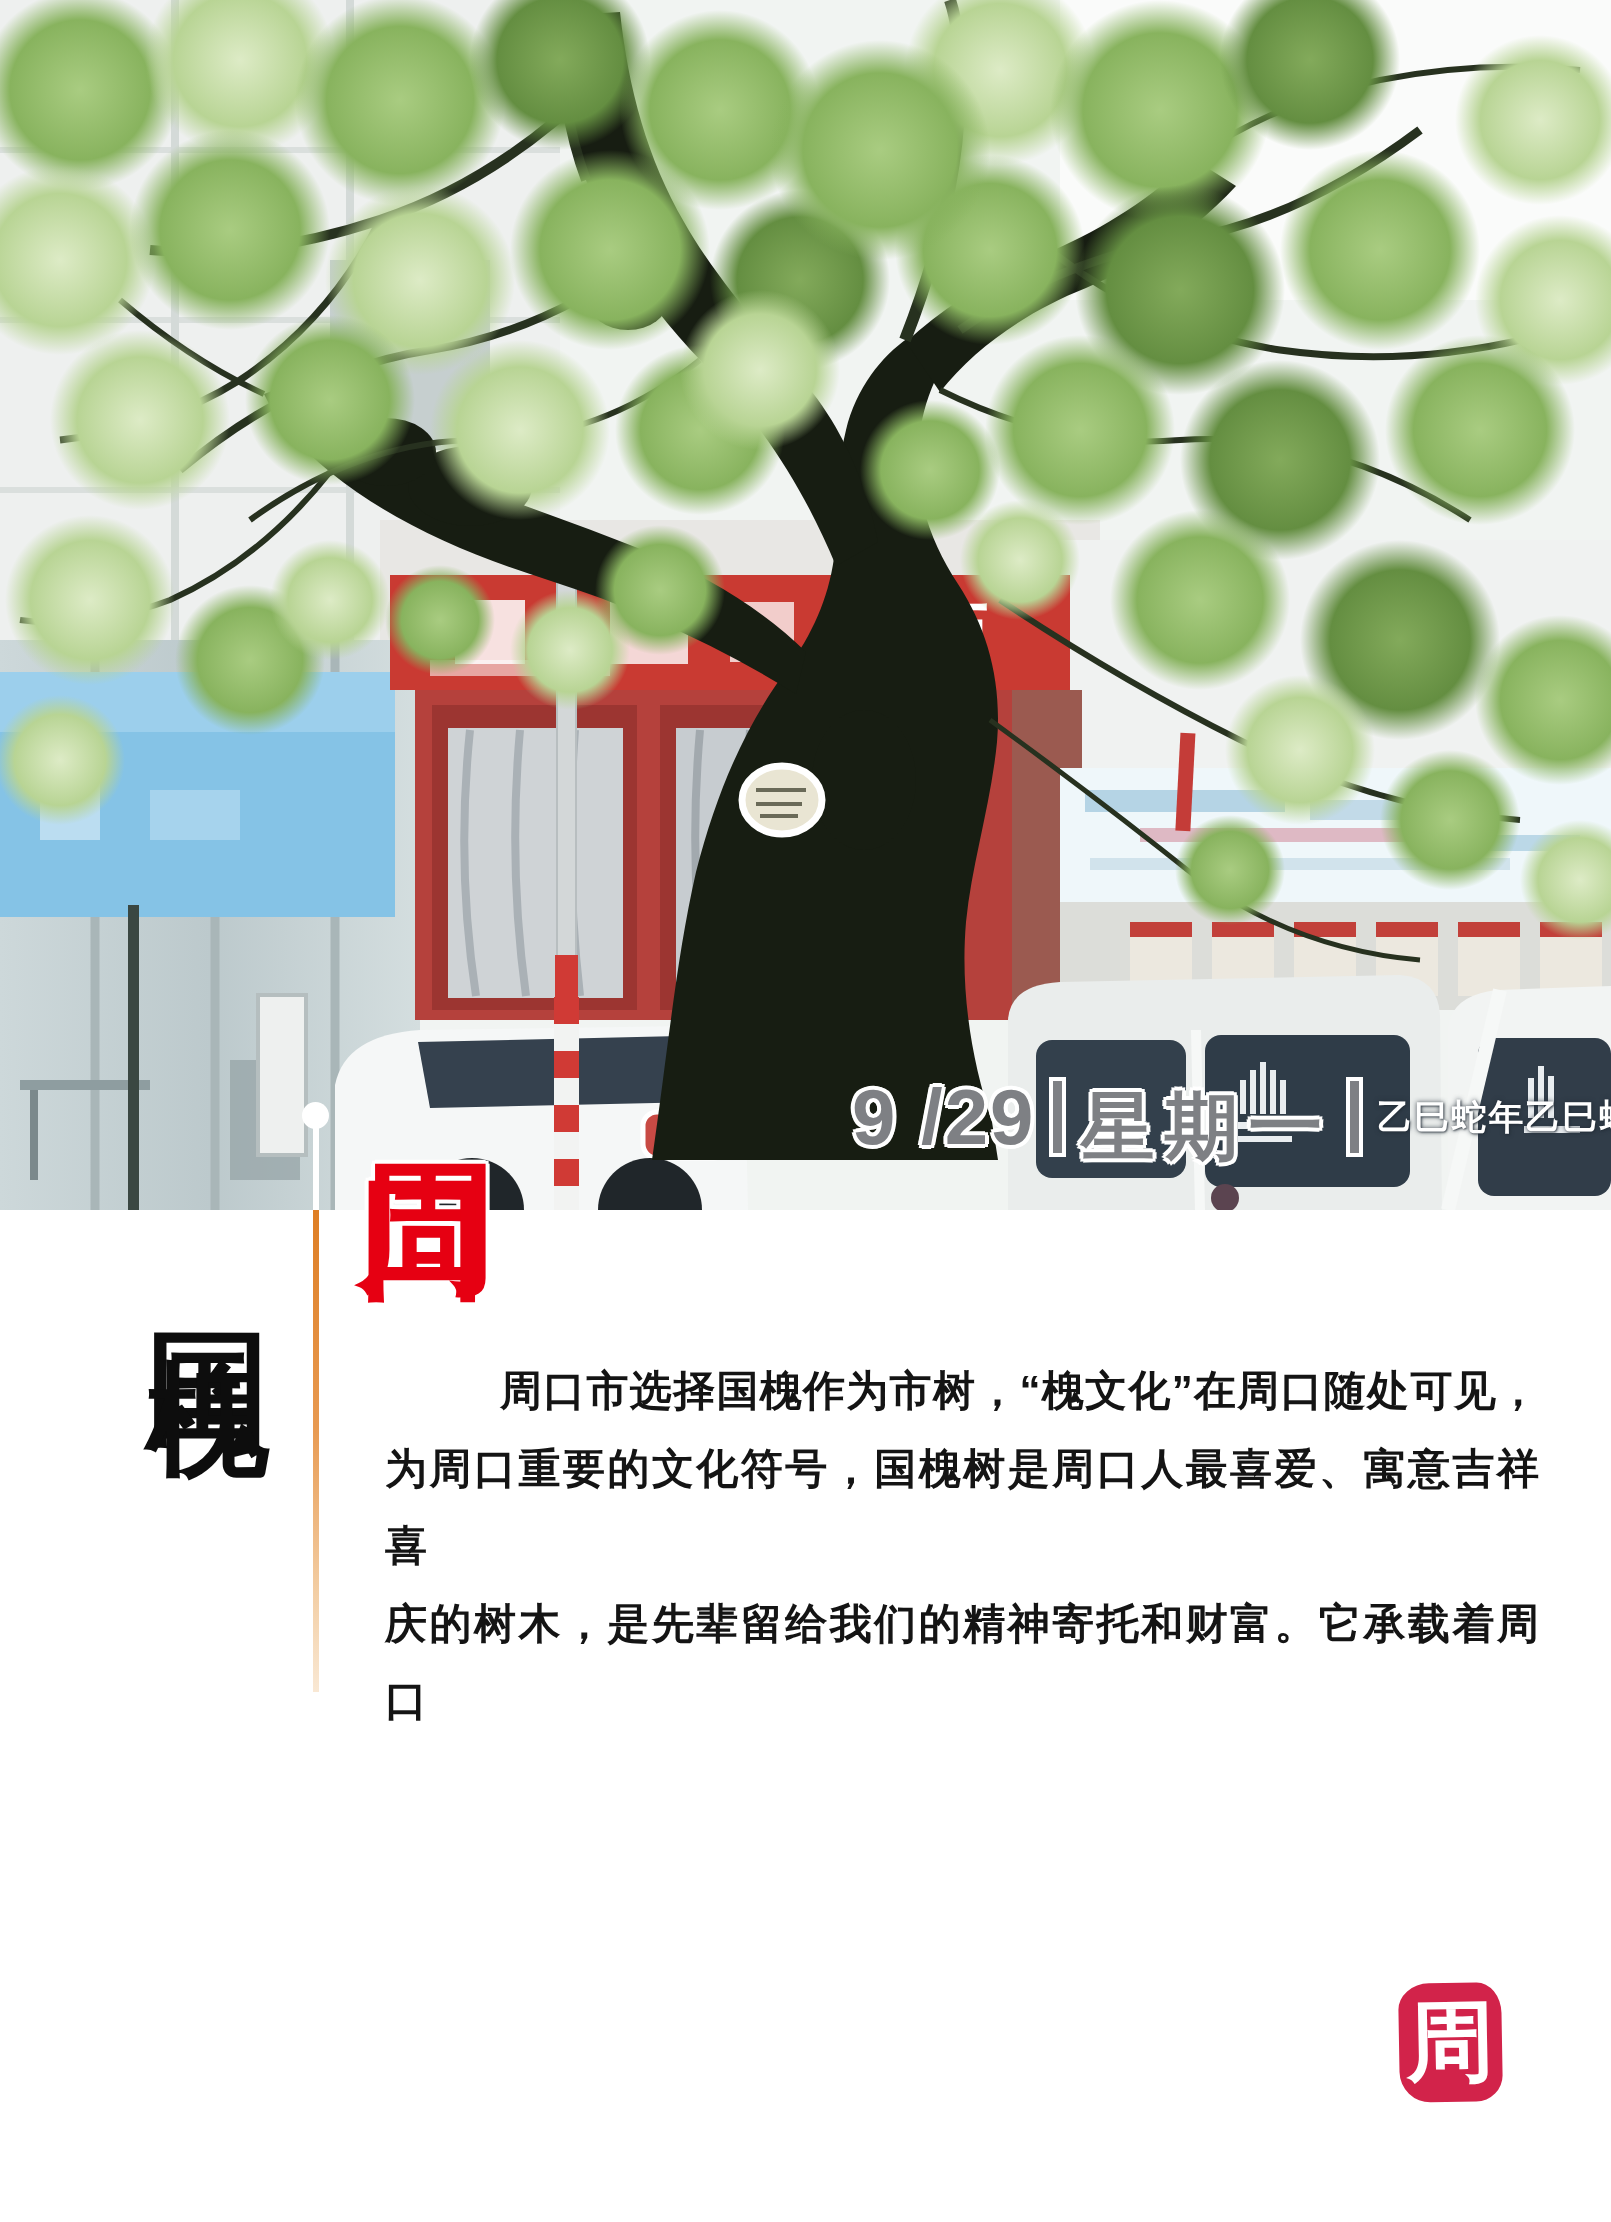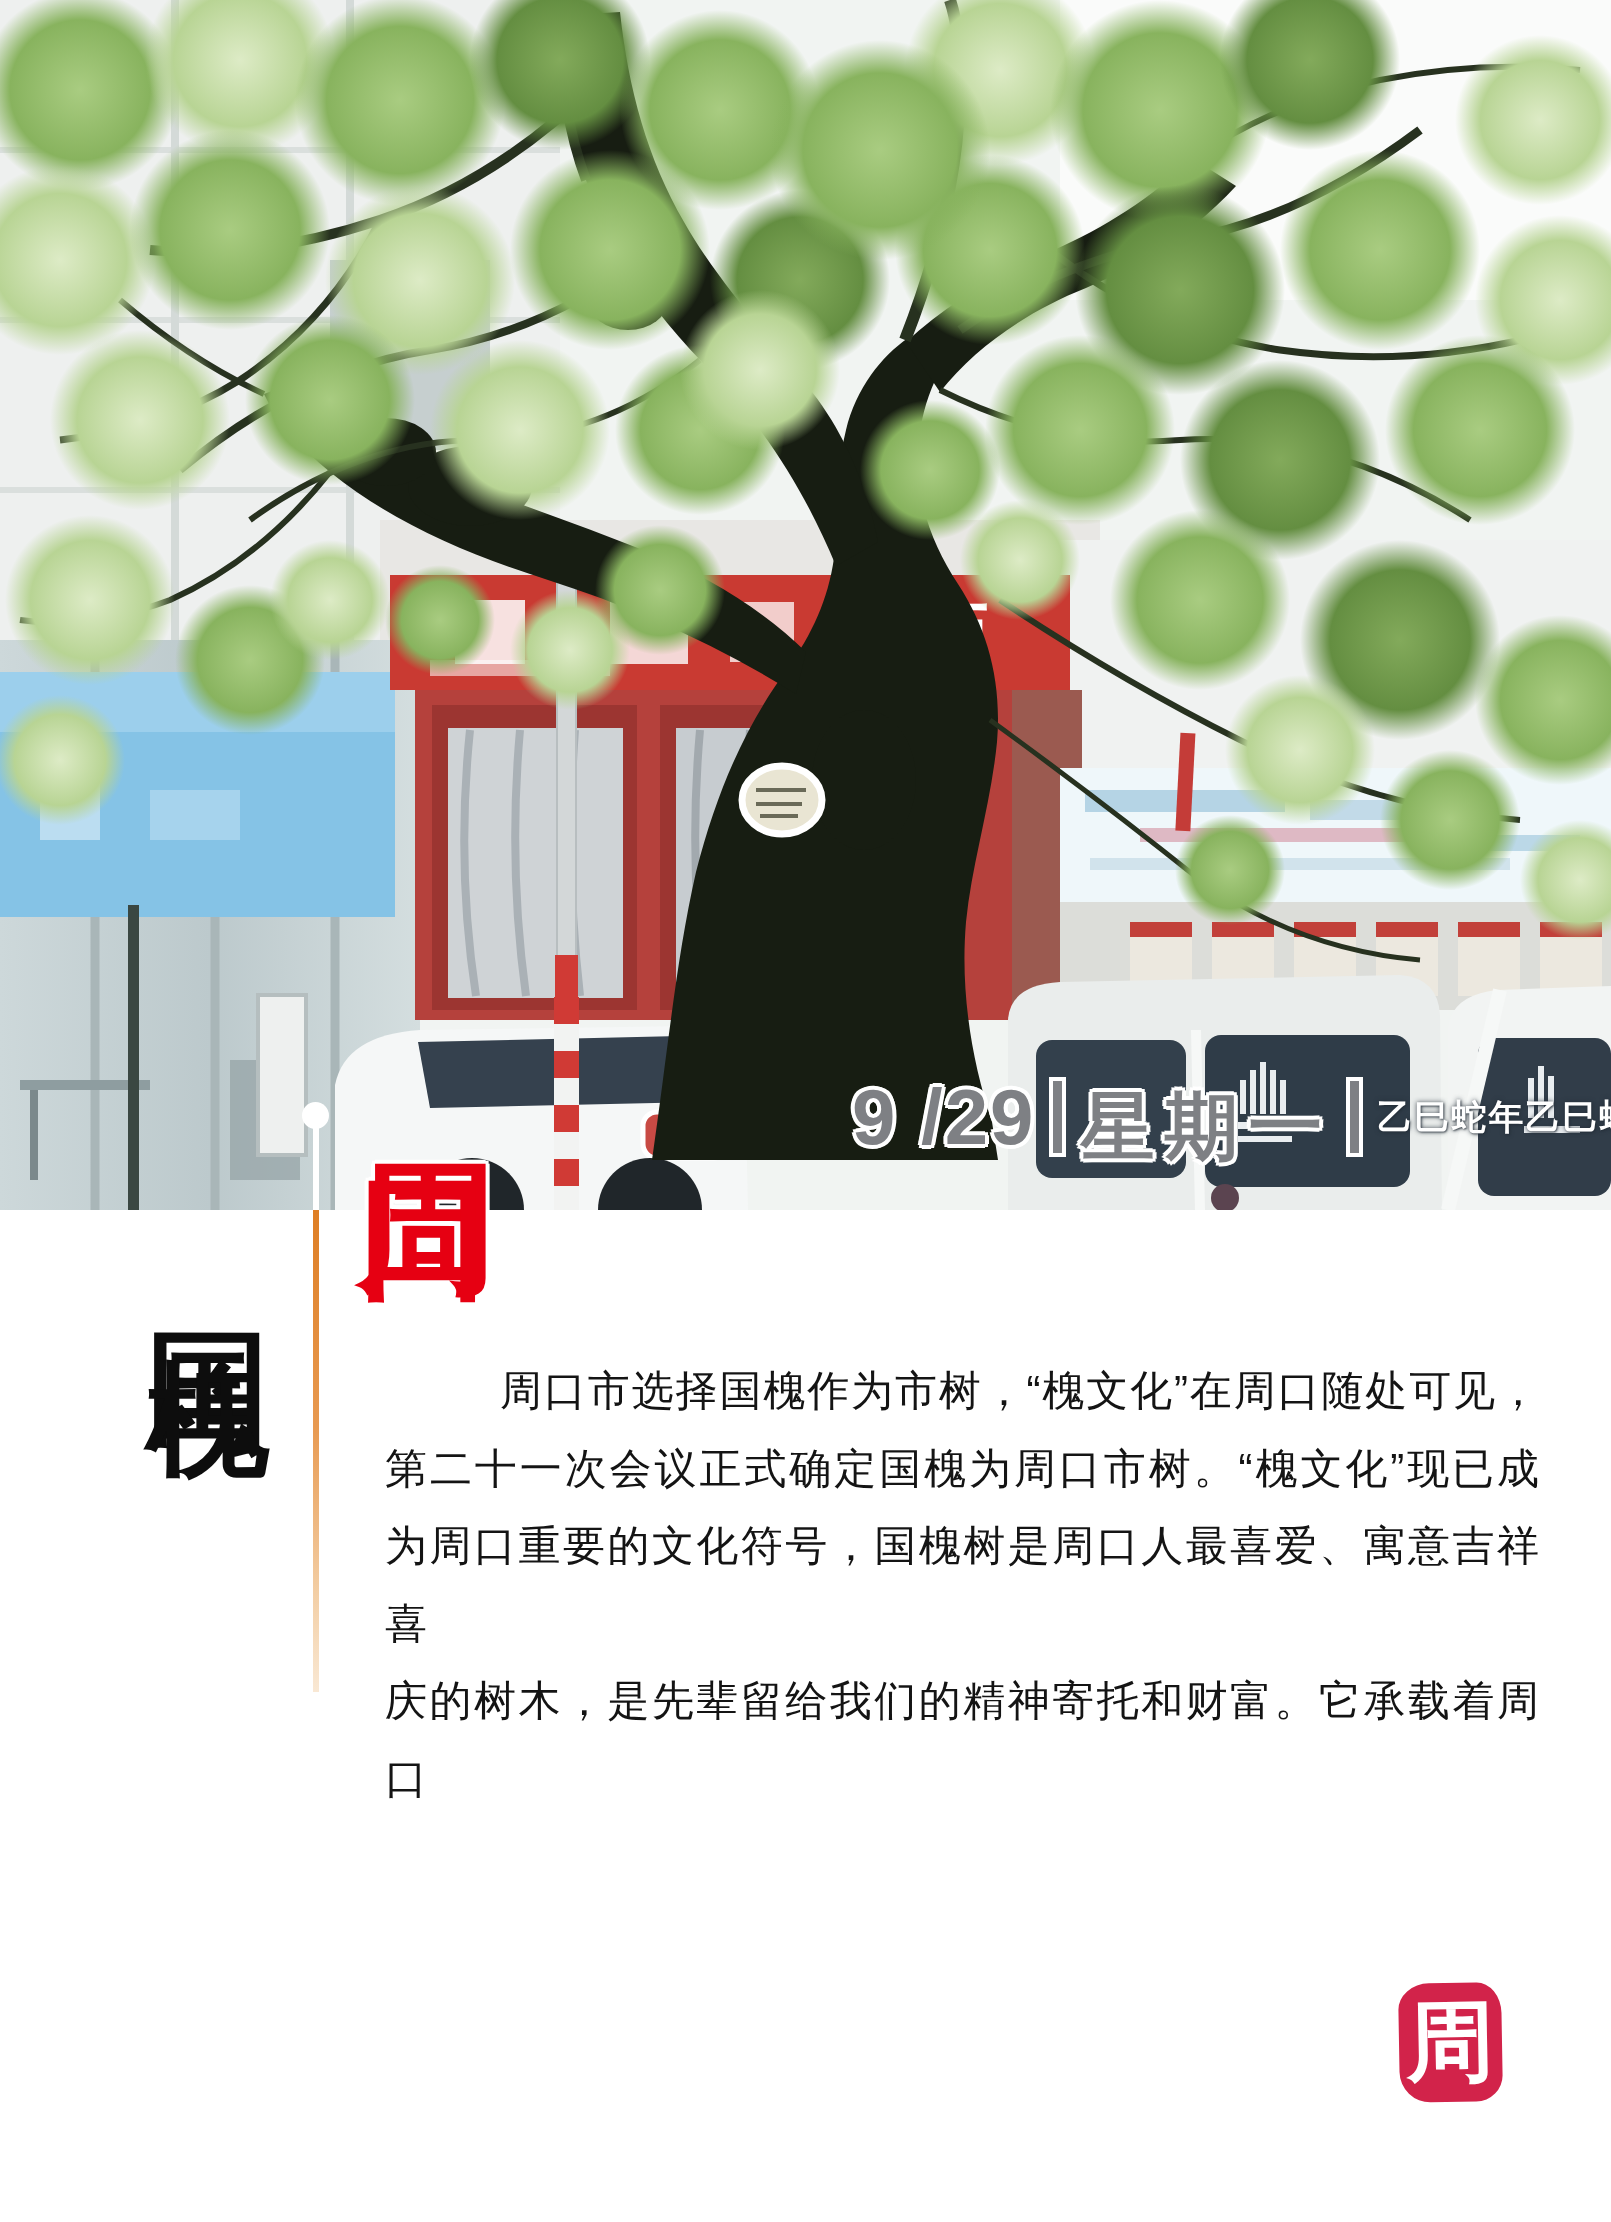--- a/index.html
+++ b/index.html
@@ -33,21 +33,21 @@
     letter-spacing:22px;color:#0d0d0d;}
 
   
   .divider-dot{position:absolute;left:302px;top:1102px;width:27px;height:27px;border-radius:50%;background:#ffffff;}
   .divider-white{position:absolute;left:313px;top:1126px;width:6px;height:84px;background:#ffffff;}
   .divider-line{position:absolute;left:313px;top:1210px;width:6px;height:482px;
     background:linear-gradient(to bottom,#de7e24 0%,#e89a51 45%,#f3cfa6 80%,#f9e8d4 100%);}
 
   
   .article{position:absolute;left:385px;top:1352px;width:1155px;color:#141414;}
-  .article .line{font-size:42px;font-weight:400;line-height:77.5px;letter-spacing:1px;
+  .article .line{font-size:42px;font-weight:700;line-height:77.5px;letter-spacing:1px;
     text-align:justify;text-align-last:justify;}
   .article .line:first-child{text-indent:115px;}
   .article .line:last-child{text-align-last:left;}
 
   
   .seal{position:absolute;left:1399px;top:1983px;width:103px;height:119px;background:#d2234a;
     border-radius:30% 24% 26% 30% / 22% 26% 22% 26%;display:flex;align-items:center;justify-content:center;
     transform:rotate(-1deg);}
   .seal span{font-family:"Liberation Serif",serif;font-weight:700;font-size:88px;color:#ffffff;line-height:1;}
 </style>
@@ -317,21 +317,20 @@
   <div class="city-title">周口</div>
 
   <div class="divider-dot"></div>
   <div class="divider-white"></div>
   <div class="divider-line"></div>
 
   <div class="left-title">国槐</div>
 
   <div class="article">
     <div class="line">周口市选择国槐作为市树，“槐文化”在周口随处可见，</div>
-    <div class="line">第二十一次会议正式确定国槐为周口市树。“槐文化”现已成</div>
     <div class="line">为周口重要的文化符号，国槐树是周口人最喜爱、寓意吉祥喜</div>
     <div class="line">庆的树木，是先辈留给我们的精神寄托和财富。它承载着周口</div>
 
   </div>
 
   <div class="seal">
     <span>周</span>
   </div>
 
 </div>

